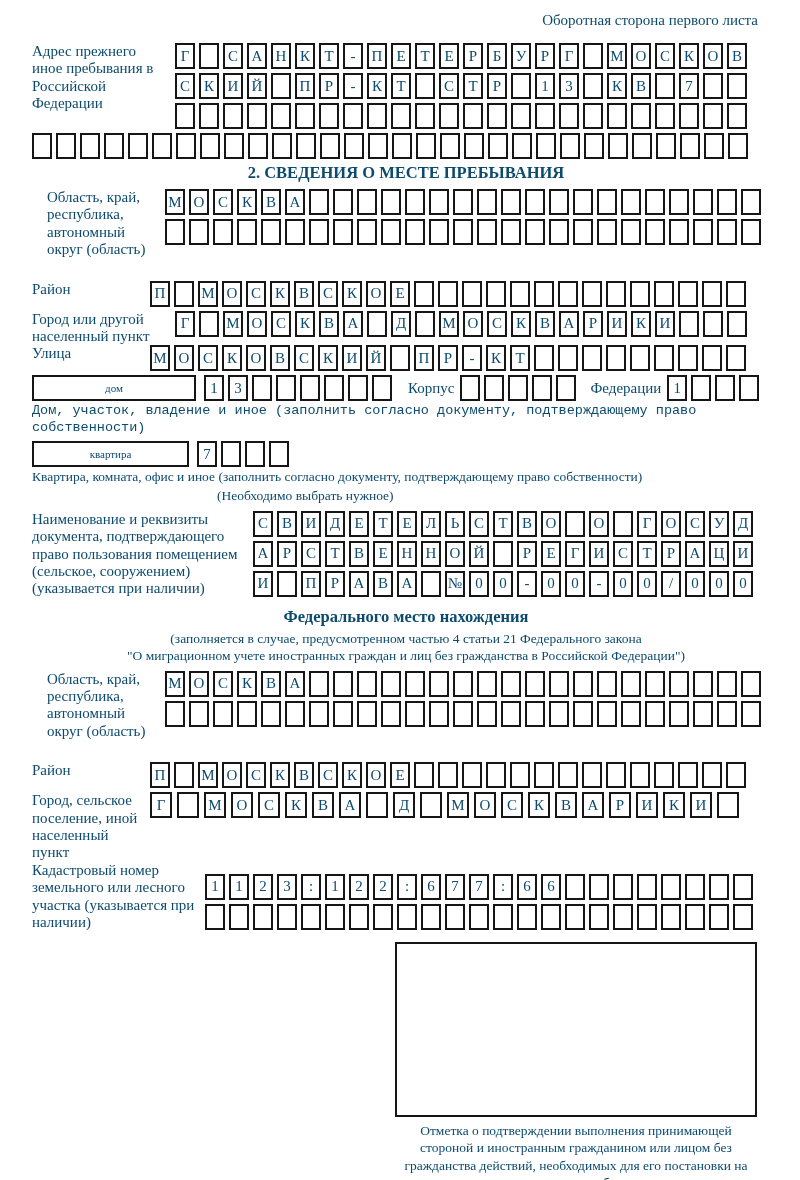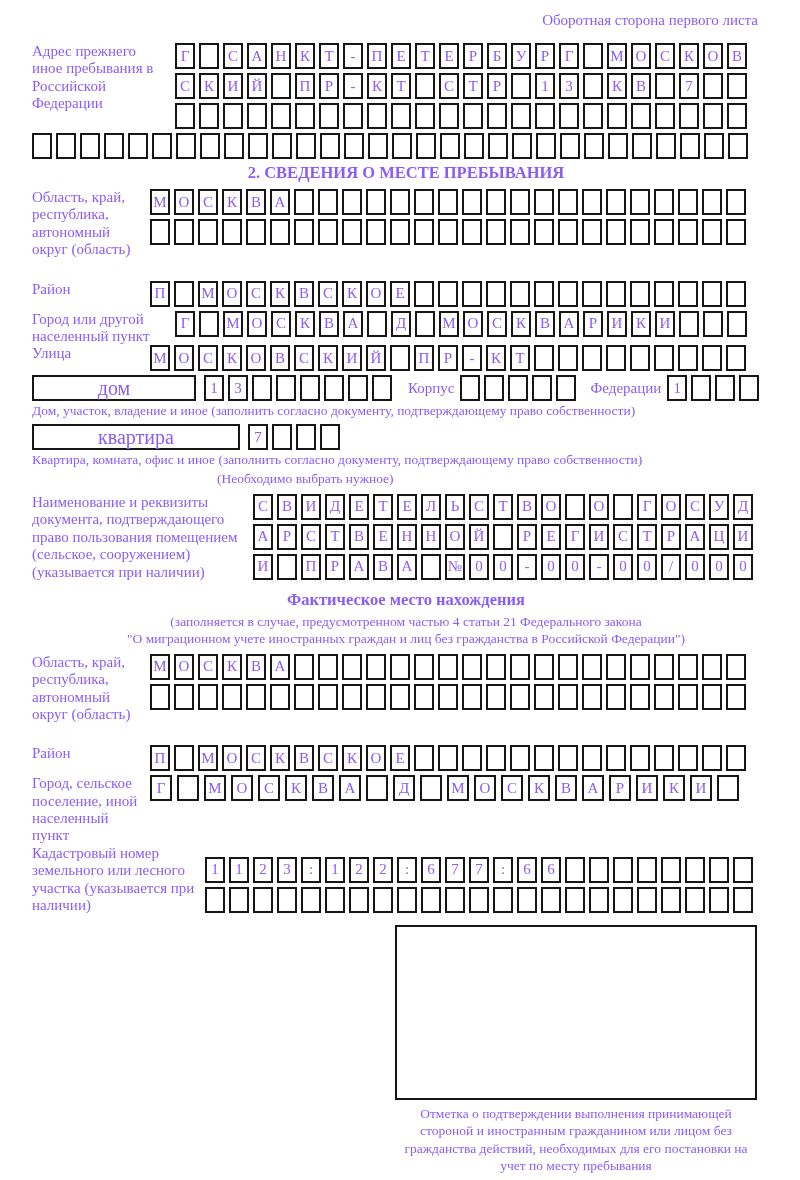--- a/index.html
+++ b/index.html
@@ -1,18 +1,18 @@
 <!DOCTYPE html>
 <html lang="ru"><head>
 <meta charset="utf-8">
 <style>
   * { margin:0; padding:0; box-sizing:border-box; }
   html,body { background:#e9e9e9; }
   .page {
-    width:800px; height:1180px; background:#ffffff; color:#8b5cf6;
+    width:800px; height:1180px; background:#ffffff; color:#0c4a6e;
     font-family:"Liberation Serif", serif;
     padding:12px 20px 10px 32px; overflow:hidden; position:relative;
     margin:0 auto;
   }
   .top-note { text-align:right; font-size:15px; padding-right:22px; margin-bottom:14px; }
 
   .frow { display:flex; align-items:flex-start; }
   .flabel { flex:none; font-size:15px; line-height:1.16; padding-right:8px; }
   .w143 { width:143px; } .w118 { width:118px; } .w221 { width:221px; } .w173 { width:173px; }
 
@@ -23,40 +23,40 @@
     font-size:15px; line-height:1; overflow:hidden;
   }
   .pitch27 .cell { width:22px; margin-right:5px; }
 
   .note { font-size:13.5px; line-height:1.25; }
   .center { text-align:center; }
   .sec-title { text-align:center; font-size:16.5px; font-weight:bold; margin:2px 0 6px 0; }
 
   .widebox {
     flex:none; height:26px; border:2px solid #161616; display:flex;
-    align-items:center; justify-content:center; font-size:20px; margin-right:8px;
+    align-items:center; justify-content:center; font-size:11px; margin-right:8px;
   }
-  .box-dom { width:164px; } .box-kv { width:208px; }
+  .box-dom { width:164px; } .box-kv { width:157px; }
   .inline-lbl { font-size:15px; line-height:26px; flex:none; }
 
   .checkbox {
     flex:none; width:23px; height:26px; border:2px solid #161616; margin:0 8px;
     display:flex; align-items:center; justify-content:center; font-size:15px;
   }
   .stay-row { display:flex; align-items:center; margin:4px 0 2px 0; font-size:15px; }
 
   .stamp-wrap { display:flex; margin-top:8px; }
   .stamp-spacer { flex:none; width:363px; }
   .stamp-col { flex:none; width:362px; }
   .stamp-box { width:362px; height:175px; border:2px solid #161616; }
   .stamp-note { font-size:13.5px; line-height:1.3; text-align:center; margin-top:5px; width:362px; }
 
-  .mb2{margin-bottom:2px;} .mb4{margin-bottom:4px;} .mb6{margin-bottom:6px;}
+  .mb2{margin-bottom:2px;} .mb4{margin-bottom:4px;font-family:Liberation Mono, monospace;} .mb6{margin-bottom:6px;}
   .mt2{margin-top:2px;} .mt6{margin-top:6px;} .mt12{margin-top:12px;}
-  .gap-after-region { margin-bottom:22px; }
+  .gap-after-region { margin-bottom:22px;justify-content:center; }
 </style>
 </head>
 <body>
 
 <div class="page">
 
   <div class="top-note">Оборотная сторона первого листа</div>
 
   <div class="frow">
     <div class="flabel w143">Адрес прежнего иное пребывания в Российской Федерации</div>
@@ -439,21 +439,21 @@
           <span class="cell">0</span>
           <span class="cell">0</span>
           <span class="cell">/</span>
           <span class="cell">0</span>
           <span class="cell">0</span>
           <span class="cell">0</span>
         </div>
     </div>
   </div>
 
-  <div class="sec-title mt6" style="margin-bottom:4px;">Фактическое место нахождения</div>
+  <div class="sec-title mt6" style="margin-bottom:4px;">Федерального место нахождения</div>
   <div class="note center">(заполняется в случае, предусмотренном частью 4 статьи 21 Федерального закона</div>
   <div class="note center mb6">"О миграционном учете иностранных граждан и лиц без гражданства в Российской Федерации")</div>
 
   <div class="frow gap-after-region">
     <div class="flabel w118">Область, край, республика, автономный округ (область)</div>
     <div>
       <div class="cells">
           <span class="cell">М</span>
           <span class="cell">О</span>
           <span class="cell">С</span>

